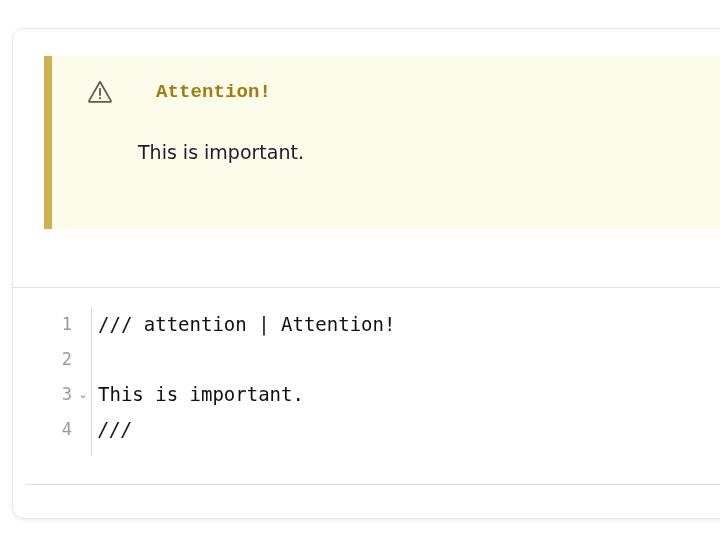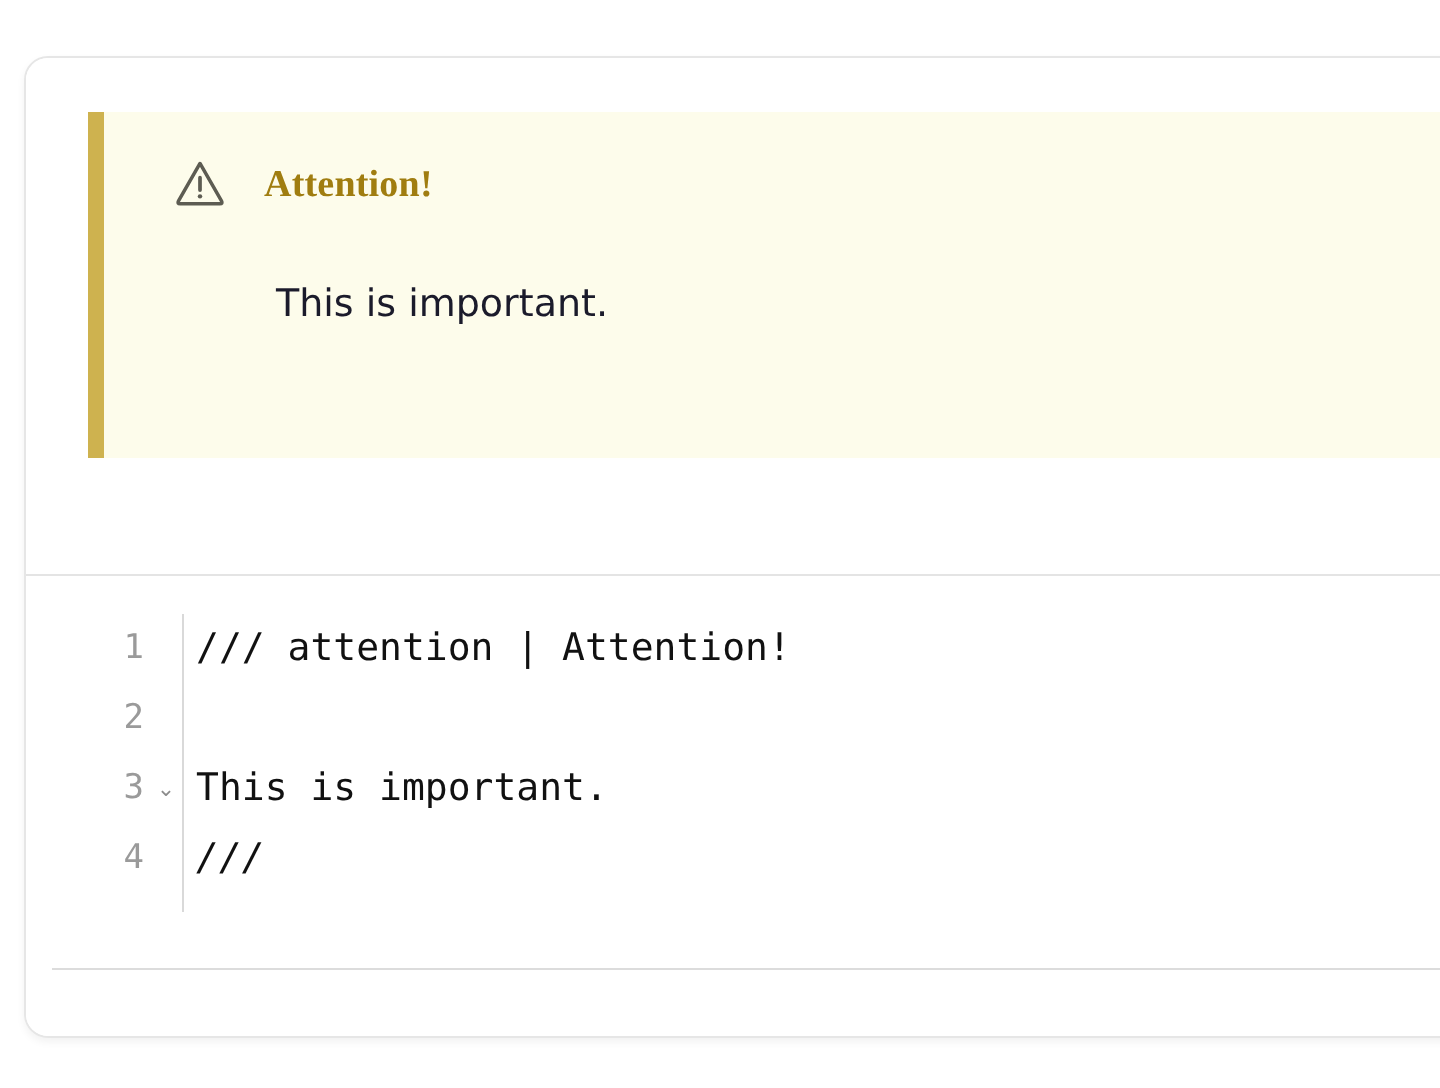--- a/index.html
+++ b/index.html
@@ -68,27 +68,28 @@
   }
 
   .warn-icon {
     width: 28px;
     height: 28px;
     display: block;
     flex: 0 0 auto;
   }
 
   .admonition-title {
-    font-family: Liberation Serif, serif;
+    font-family: Liberation Mono, monospace;
     font-size: 19px;
     font-weight: bold;
     color: #a07d10;
     letter-spacing: 0.1px;
     white-space: nowrap;
     line-height: 1;
+    margin-left: 24px;
   }
 
   .admonition-body {
     position: absolute;
     left: 86px;
     top: 84px;
     font-family: "DejaVu Sans", sans-serif;
     font-size: 19px;
     color: #1b1b2b;
     line-height: 1.35;

